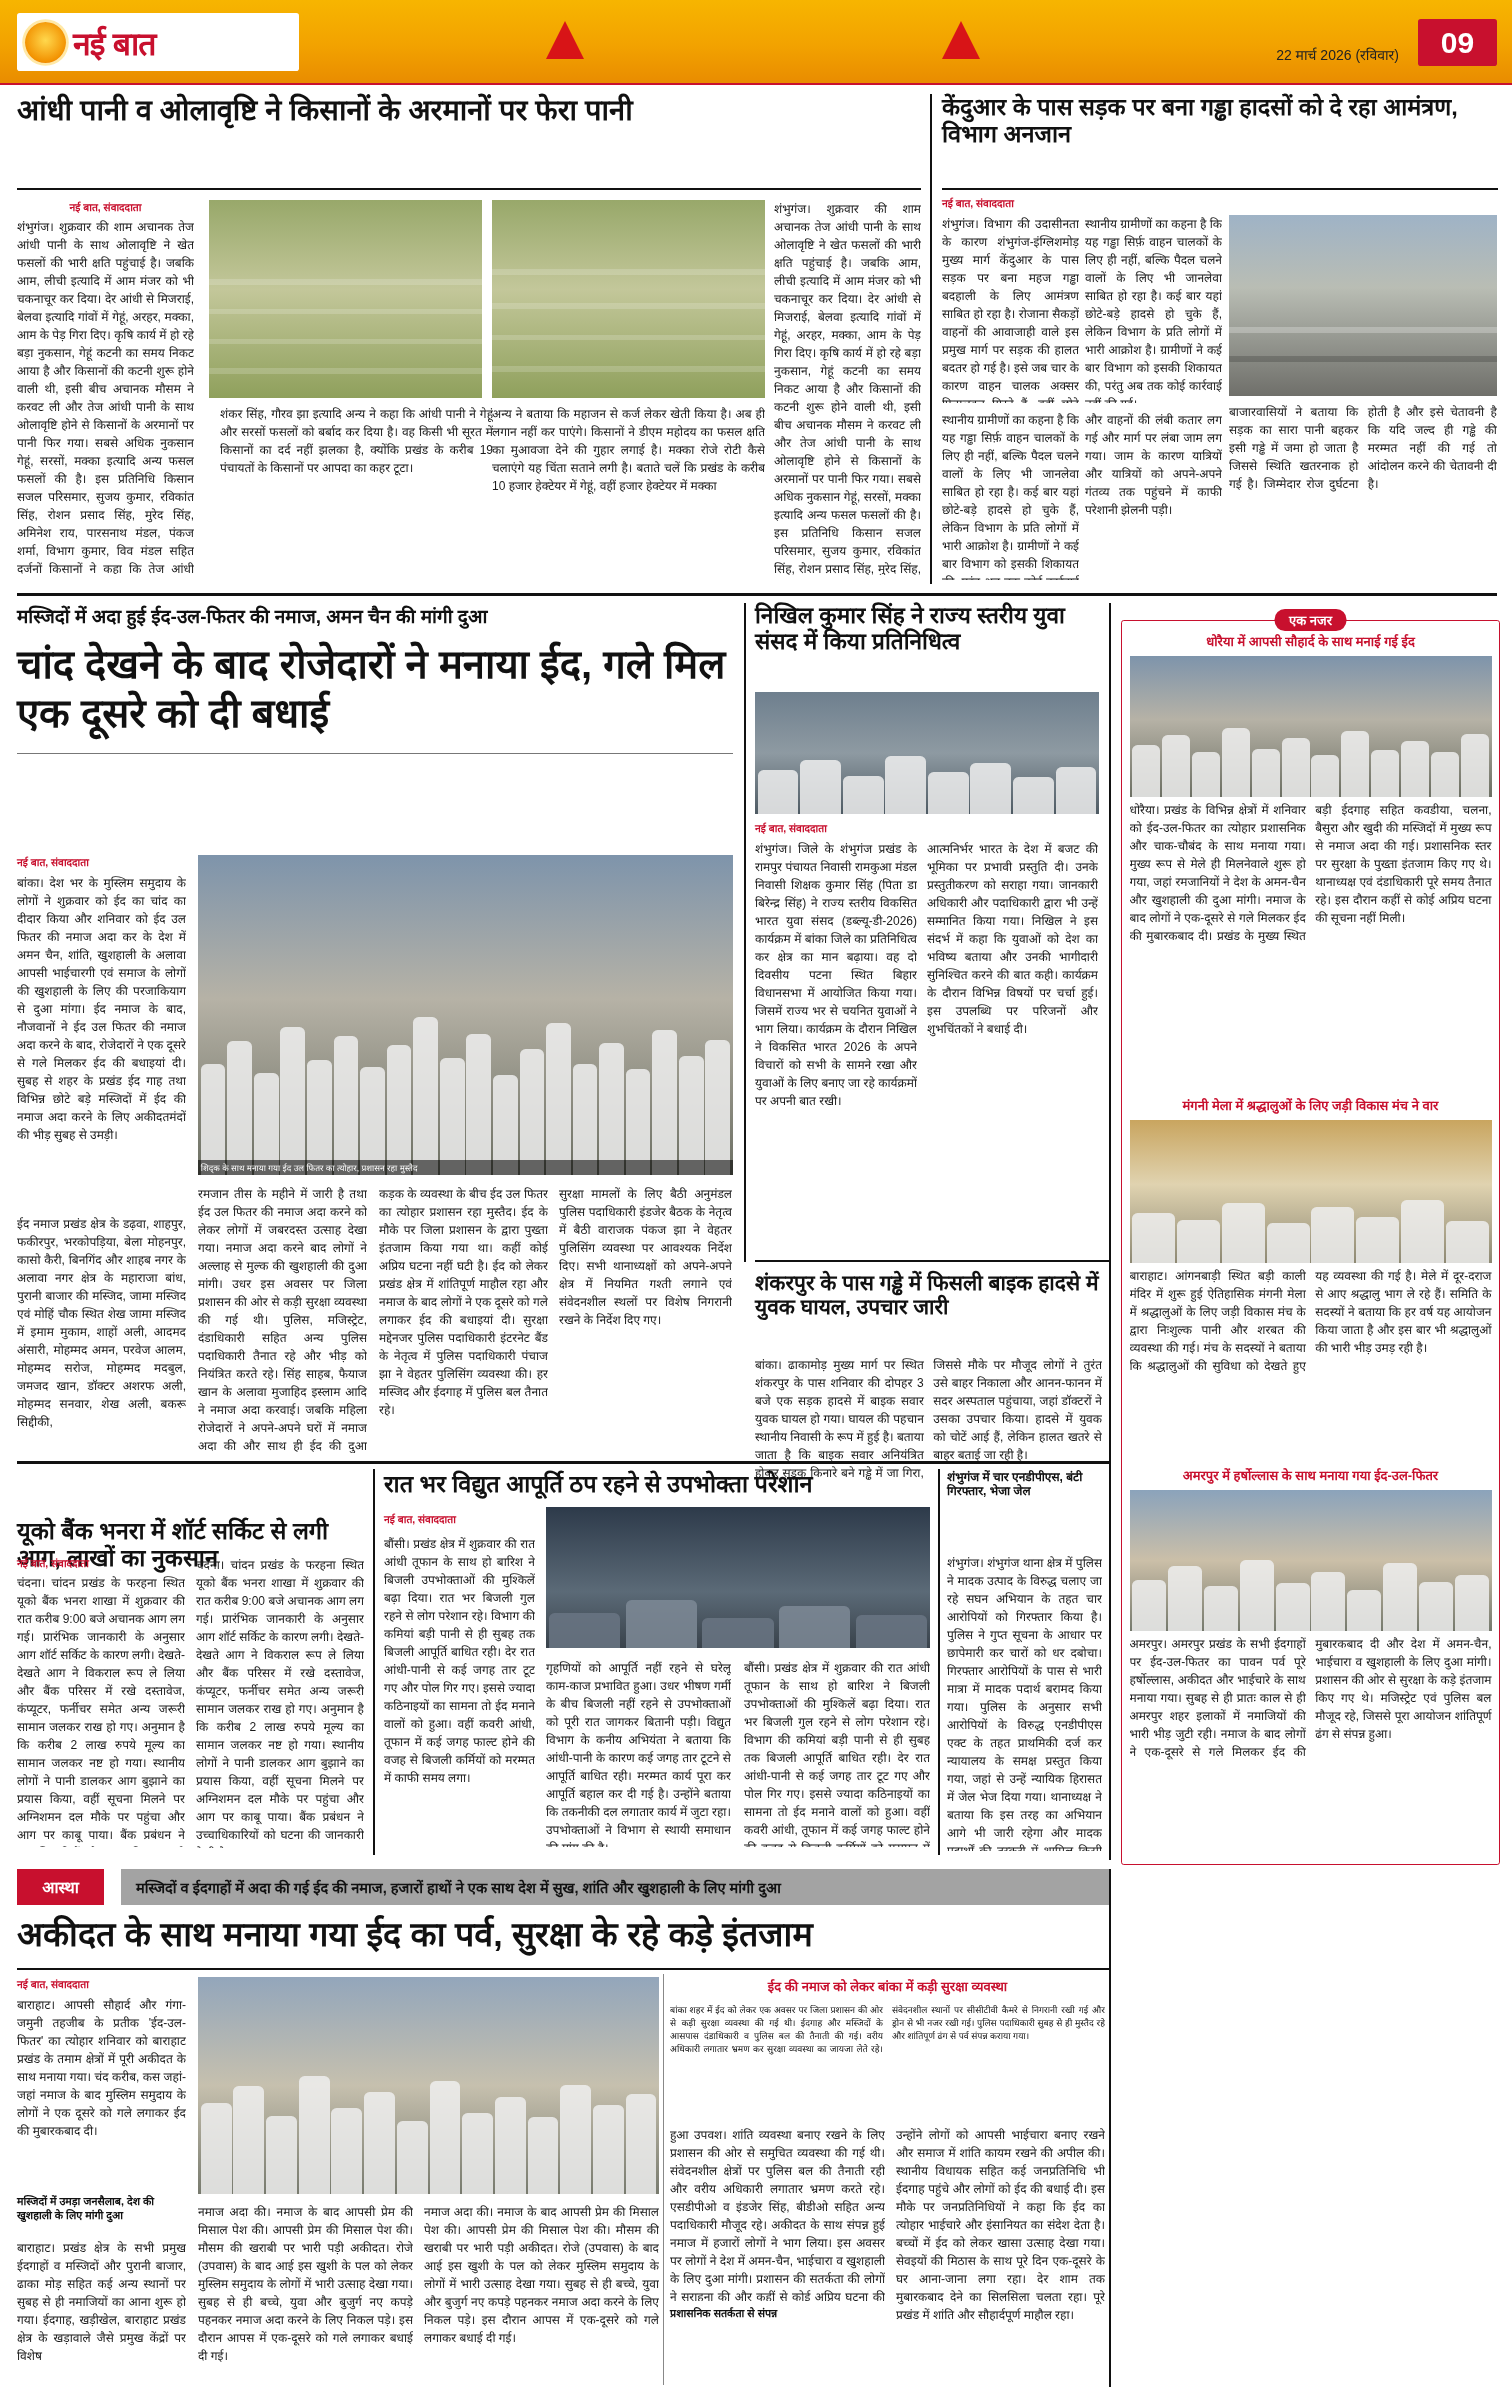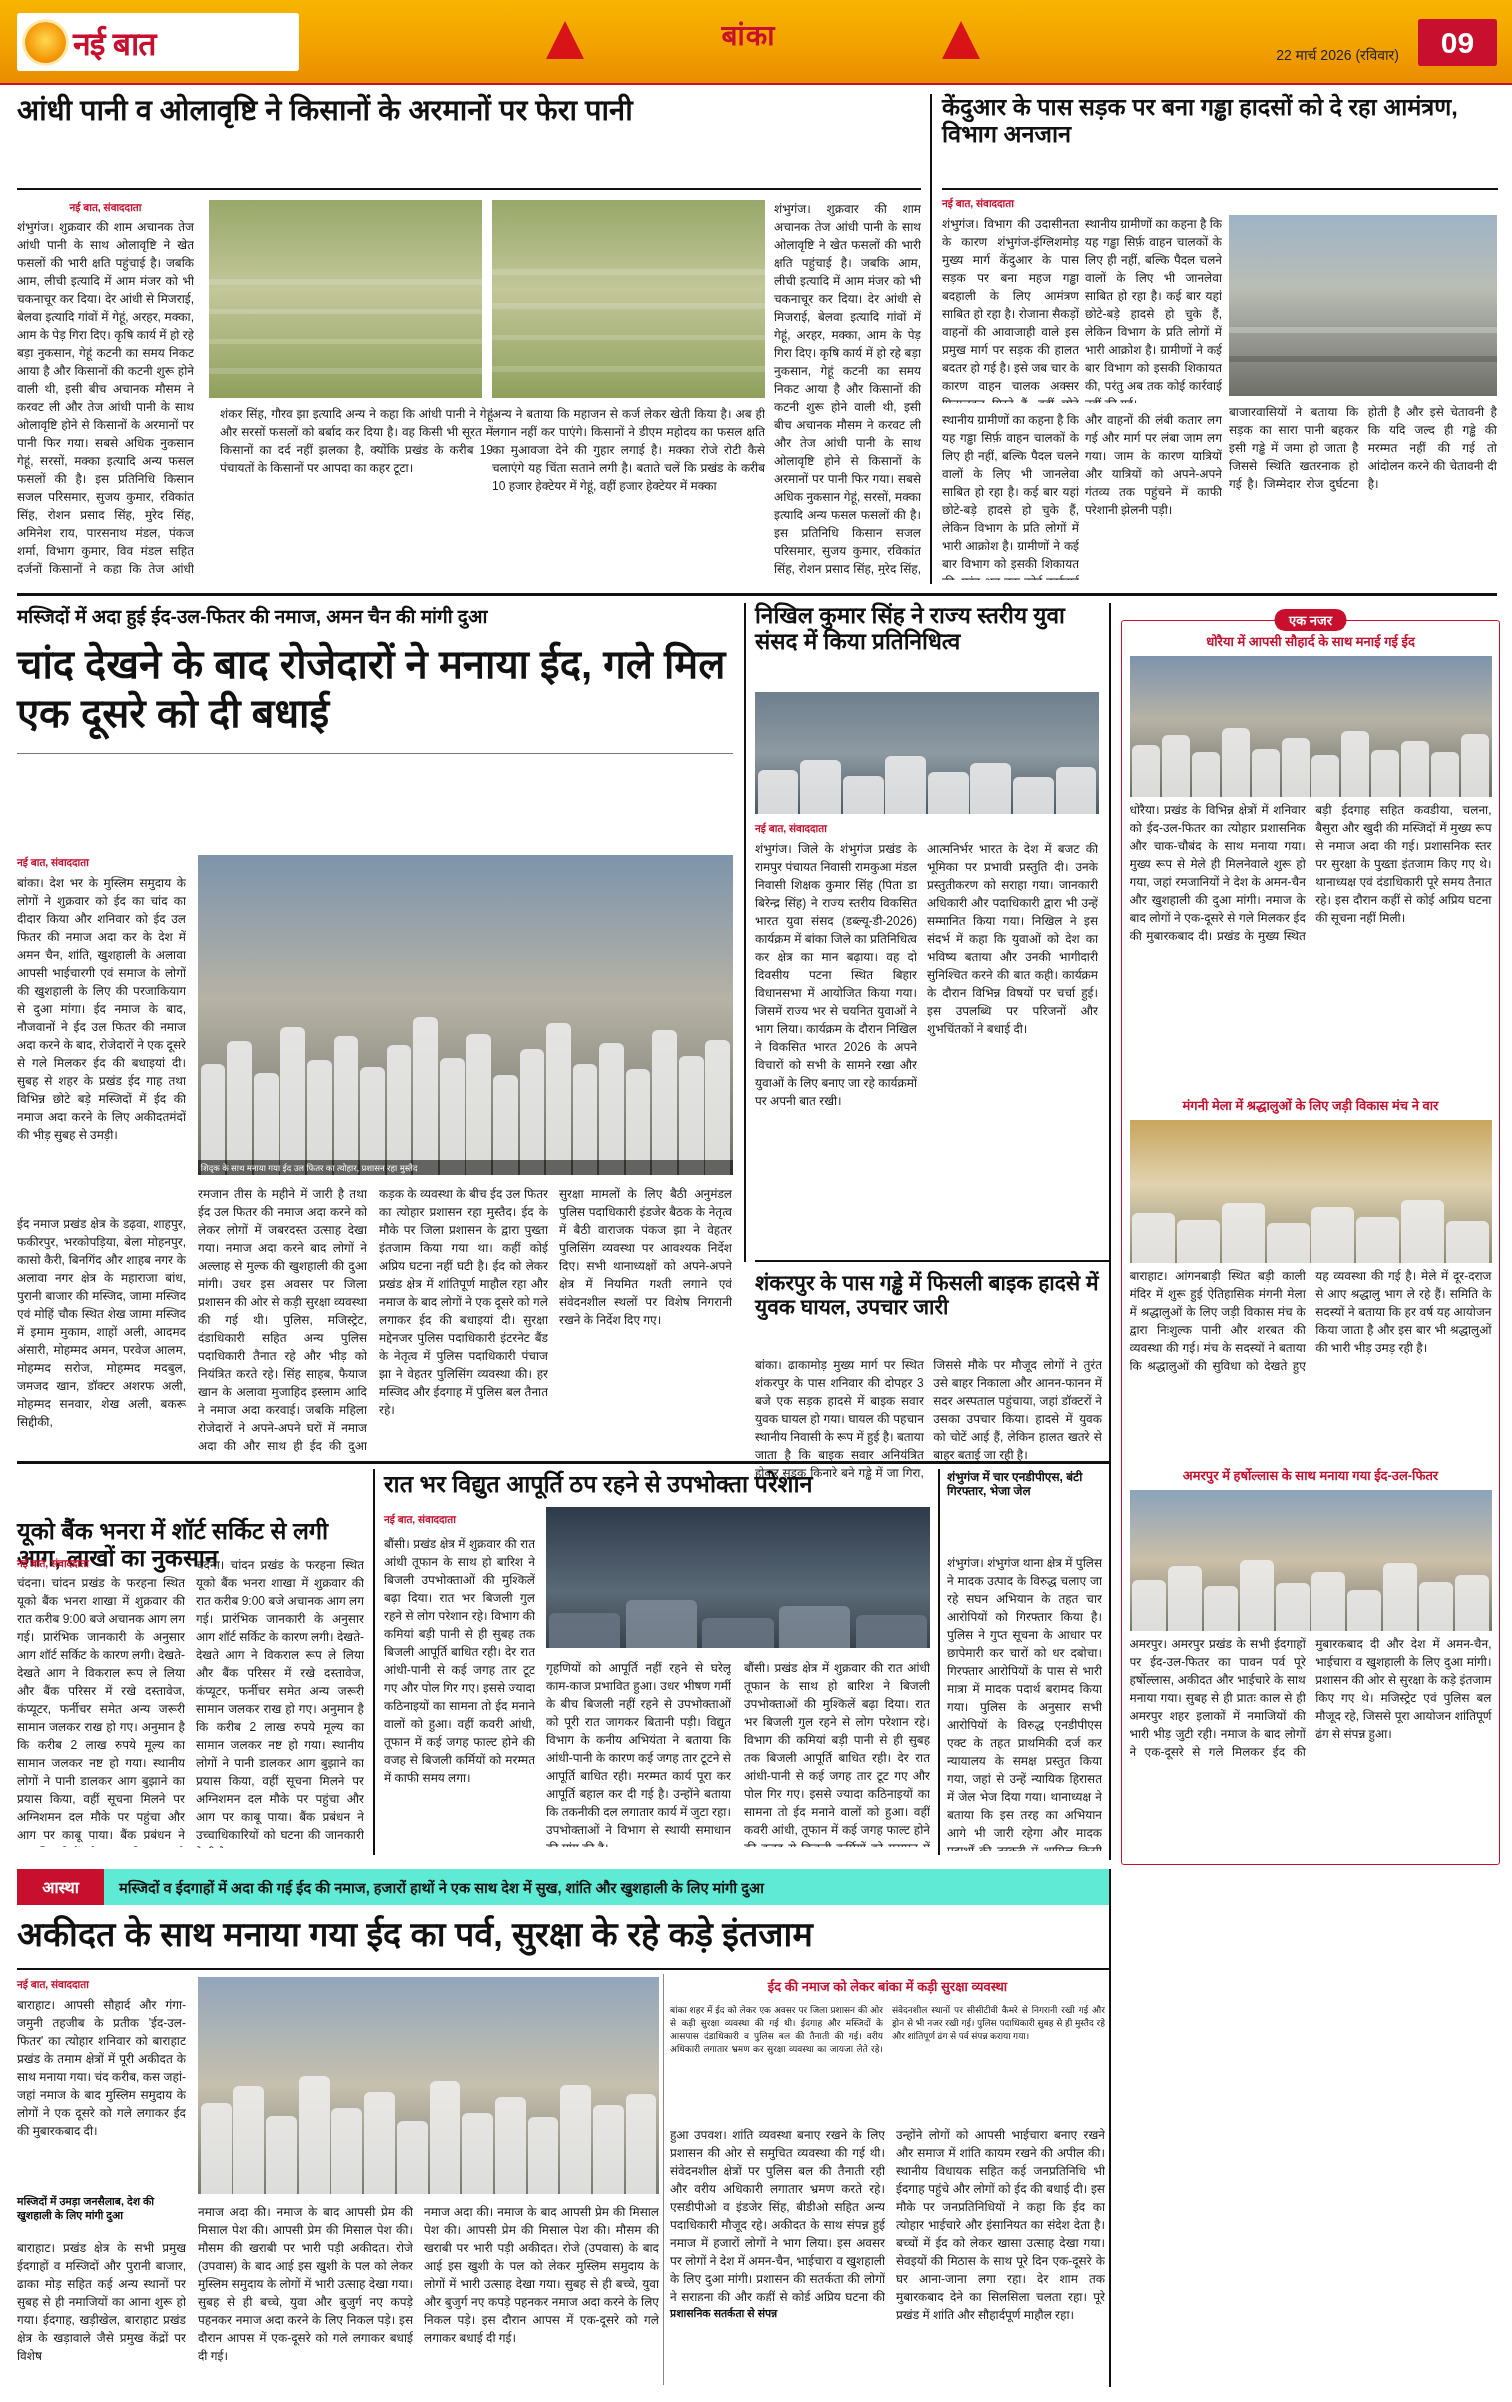--- a/index.html
+++ b/index.html
@@ -37,21 +37,21 @@
   .ph-group{background:linear-gradient(180deg,#93a6bb 0%,#c6c0ae 50%,#777a6e 100%);}
 
   
   .figs{position:absolute;left:0;right:0;bottom:0;height:58%;display:flex;align-items:flex-end;gap:1.9px;padding:0 2.8px;box-sizing:border-box;}
   .figs i{display:block;flex:1;background:#eee;border-radius:5.6px 5.6px 0 0;opacity:.85;}
   .rows{position:absolute;inset:0;}
   .rows i{position:absolute;left:0;right:0;height:5.6px;background:rgba(255,255,255,.18);}
 
   
   .band-red{background:#c8102e;color:#fff;}
-  .band-yellow{background:#5eead4;color:#111;}
+  .band-yellow{background:#a3a3a3;color:#111;margin-left:17px;}
   .kicker{font-size:16px;font-weight:bold;}
   .onenazar{position:absolute;border:1.9px solid #c8102e;border-radius:2.8px;}
   .onenazar .tag{position:absolute;left:50%;transform:translateX(-50%);top:-12.2px;background:#c8102e;color:#fff;font-size:13px;font-weight:bold;padding:1.9px 15px;border-radius:10.4px;white-space:nowrap;}
 
   .subhead{font-size:13px;font-weight:bold;color:#c8102e;line-height:1.3;}
   .box-hd{font-size:11.3px;font-weight:bold;color:#0b4ea2;}
   .smallcap{font-size:9px;line-height:1.45;text-align:justify;}
 </style>
 </head>
 <body>
@@ -62,23 +62,20 @@
     <div class="mh-logo">
       <span class="sun"></span>
       <span class="nm">नई बात</span>
     </div>
     <div class="mh-flame l">
         <div class="flame-shape"></div>
       </div>
     <div class="mh-flame r">
         <div class="flame-shape"></div>
       </div>
-    <div class="mh-center">
-      <div class="edition">बांका</div>
-    </div>
     <div class="mh-date">22 मार्च 2026 (रविवार)</div>
     <div class="mh-pageno">09</div>
   </div>
 
   <div style="position:absolute;left:17px;top:94px;width:904px;">
     <div class="hl" style="font-size:29px;">आंधी पानी व ओलावृष्टि ने किसानों के अरमानों पर फेरा पानी</div>
   </div>
   <div class="rule" style="left:17px;top:188px;width:904px;height:1.9px;"></div>
 
   <div style="position:absolute;left:17px;top:200px;width:177px;height:377px;">

